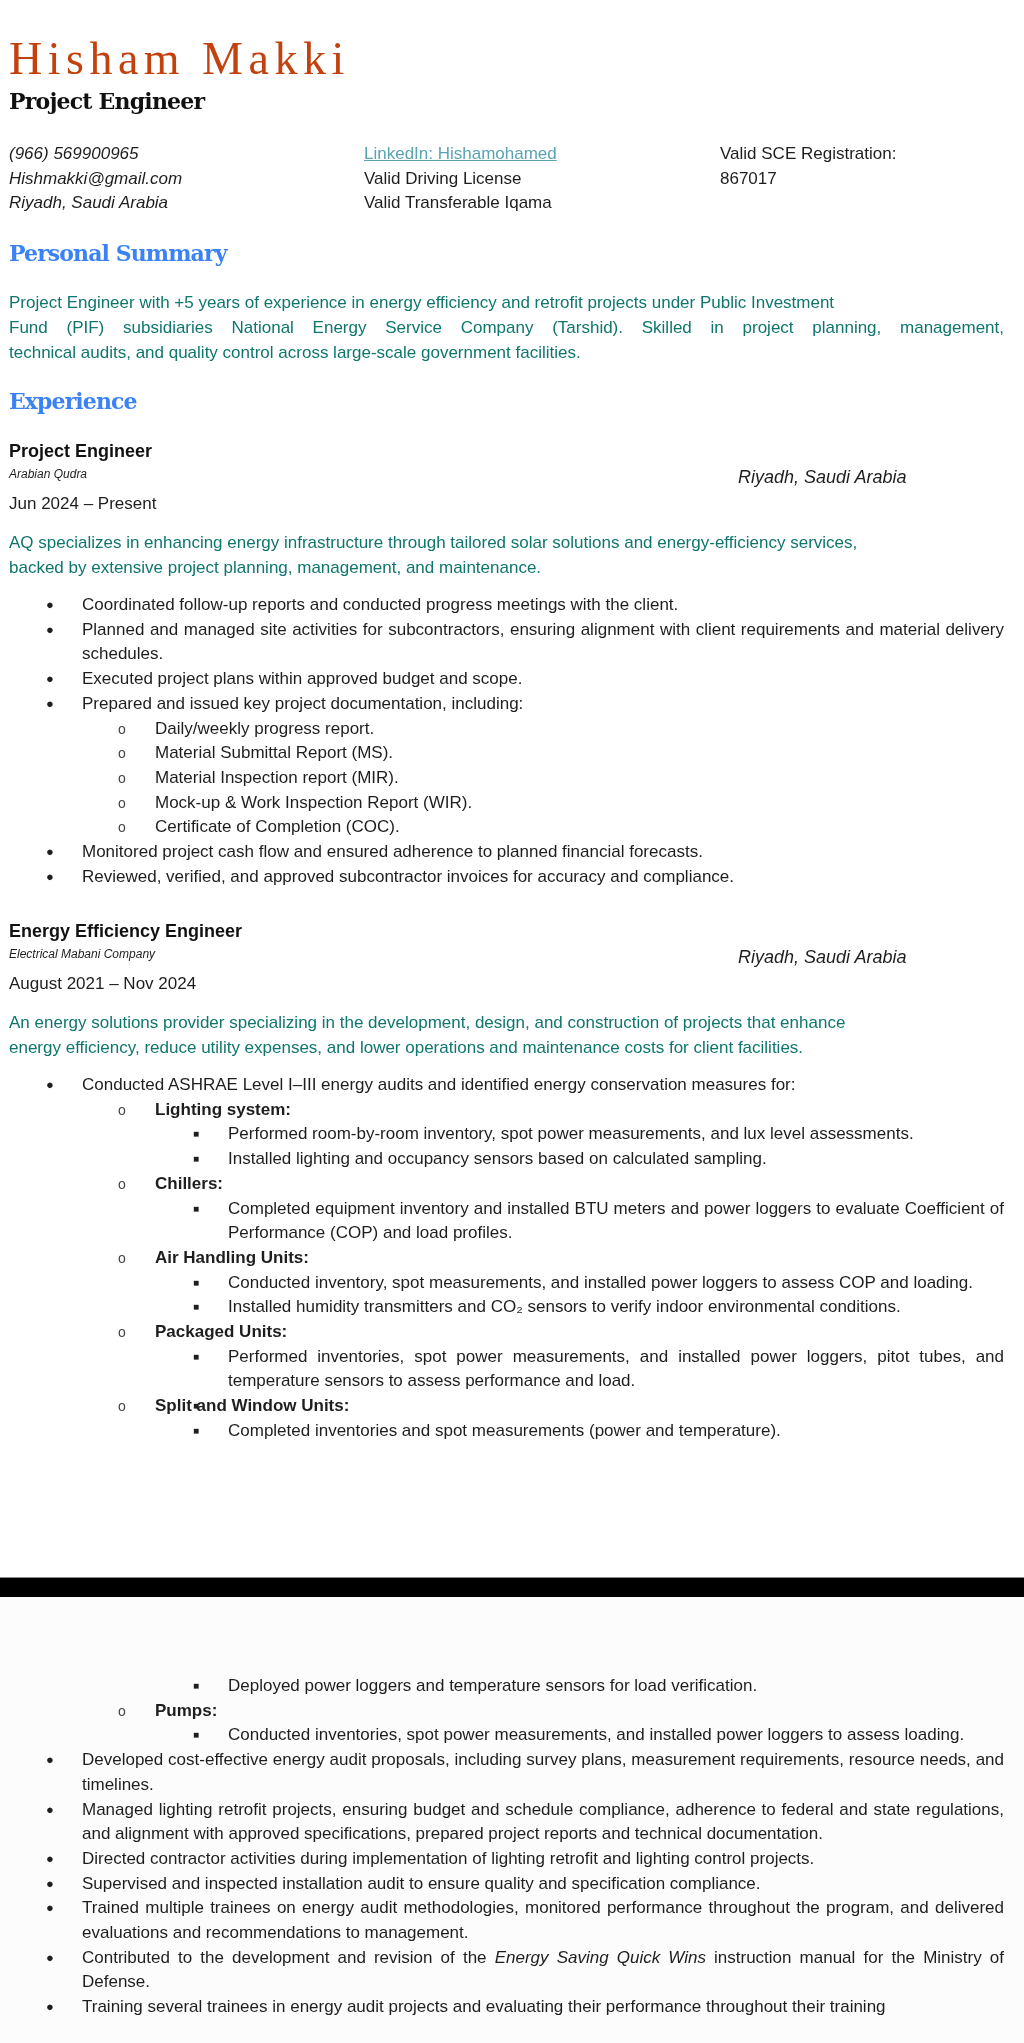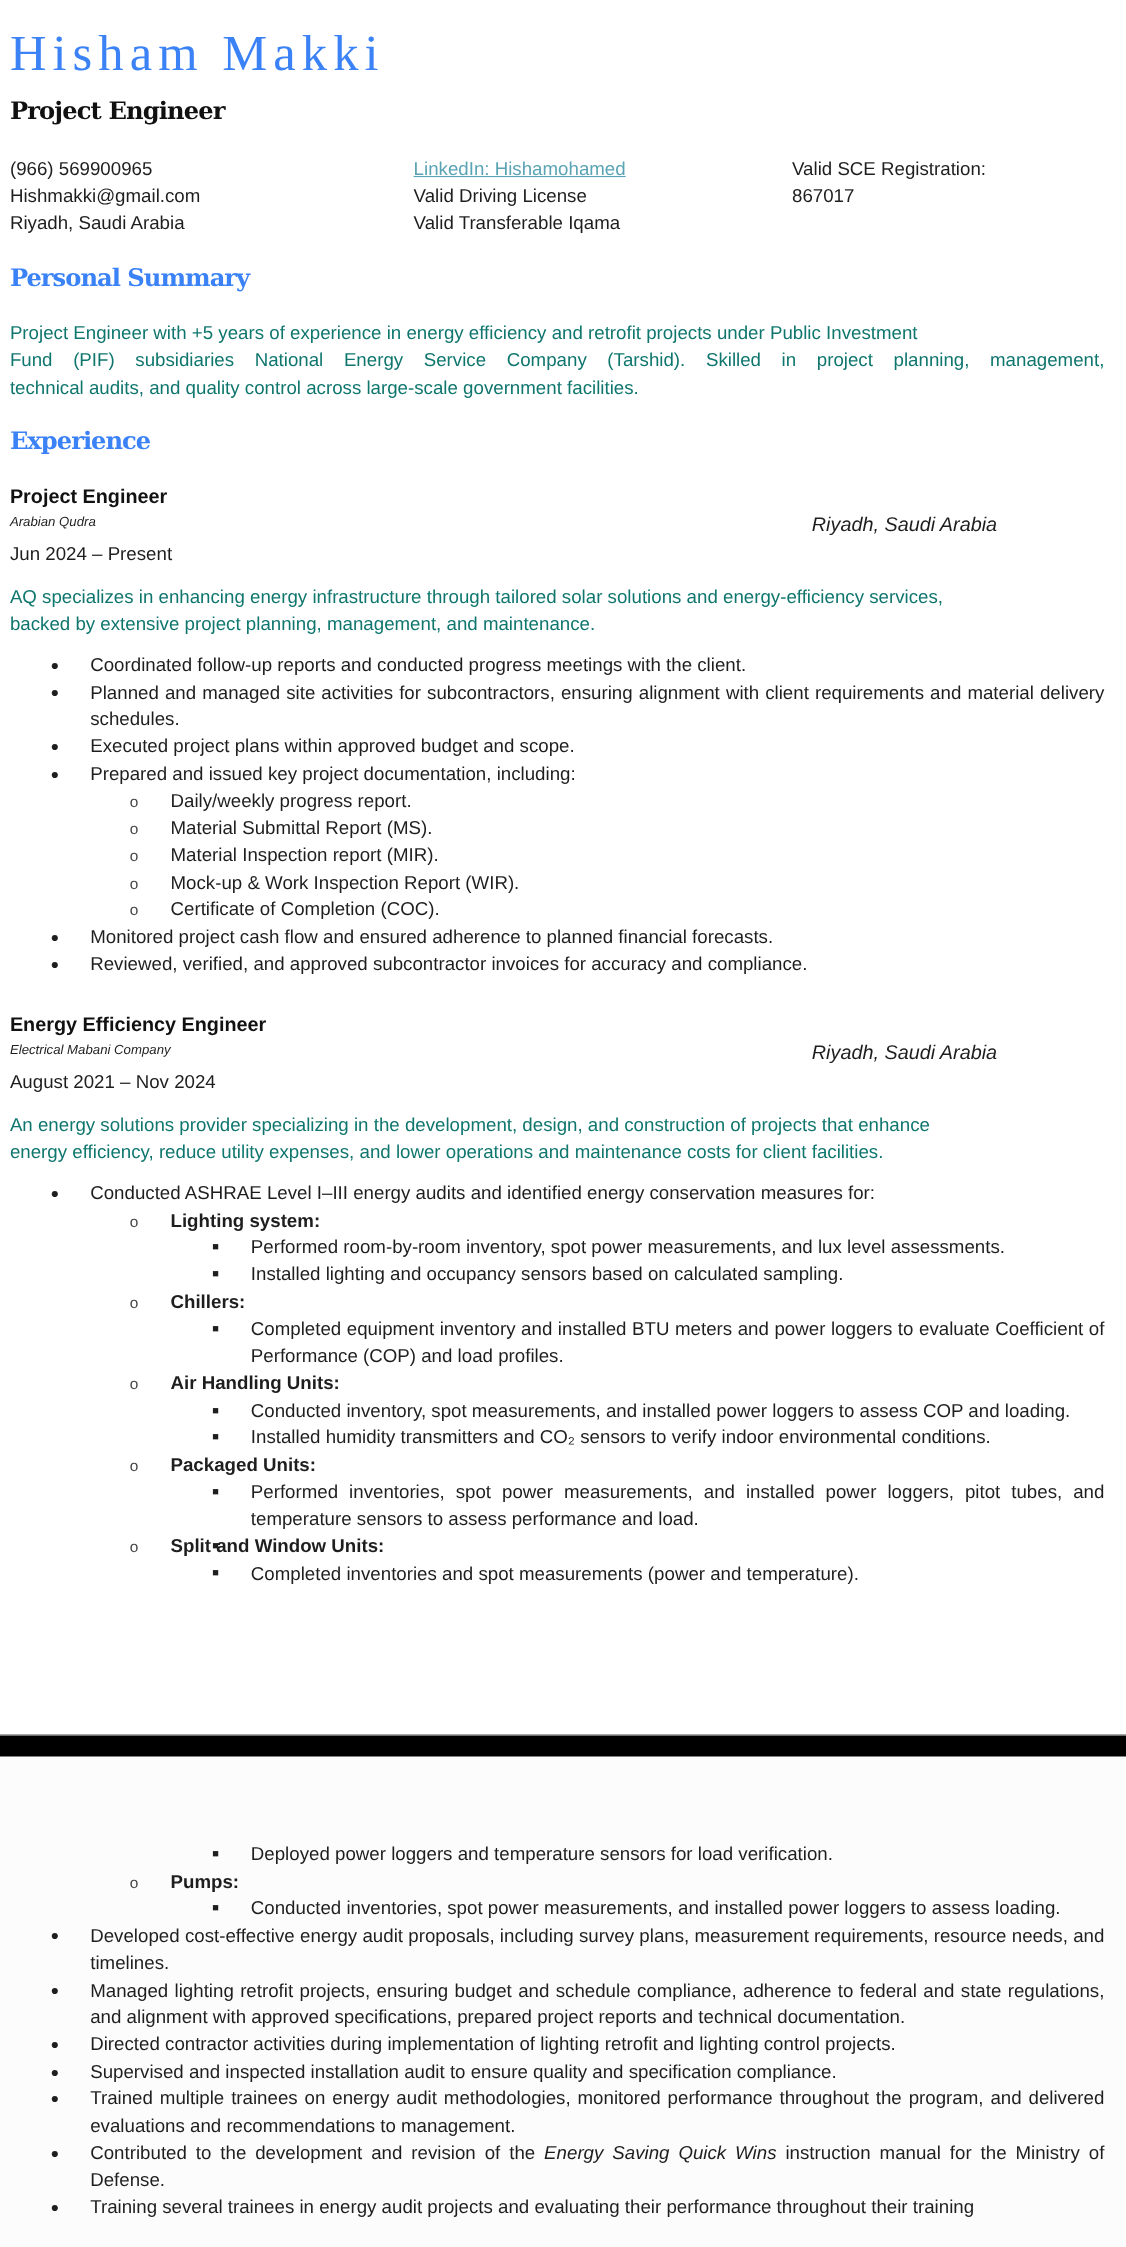--- a/index.html
+++ b/index.html
@@ -4,28 +4,28 @@
 <style>
   html, body { margin: 0; padding: 0; background: #ffffff; }
   body { width: 1024px; height: 2043px; overflow: hidden; position: relative;
          font-family: "Liberation Sans", sans-serif; color: #1a1a1a; }
   .page { position: absolute; left: 0; width: 1024px; background: #ffffff; }
   .page1 { top: 0; height: 1577px; }
   .break { position: absolute; left: 0; top: 1577px; width: 1024px; height: 20px;
            background: #000; border-top: 1px solid #8a8a8a; box-sizing: border-box; }
   .page2 { top: 1597px; height: 446px; background: #fcfcfc; }
 
-  .name { position: absolute; left: 9px; top: 26px; font-family: "Liberation Serif", serif;
-          font-size: 46px; letter-spacing: 5.5px; font-weight: normal; color: #3b82f6; line-height: 1; }
+  .name { position: absolute; left: 9px; top: 36px; font-family: "Liberation Serif", serif;
+          font-size: 46px; letter-spacing: 5.5px; font-weight: normal; color: #c2410c; line-height: 1; }
   .role { position: absolute; left: 9px; top: 88px; font-family: "DejaVu Serif", serif;
           font-size: 22px; font-weight: bold; letter-spacing: -0.8px; color: #111; }
 
   .contact { position: absolute; top: 142px; font-size: 17px; line-height: 24.5px; color: #1e1e1e; }
   .contact div { white-space: nowrap; }
-  .c1 { left: 9px; } .c2 { left: 364px; margin-left: 12px; } .c3 { left: 720px; }
+  .c1 { left: 9px; font-style: italic; } .c2 { left: 364px; } .c3 { left: 720px; }
   .link { color: #5aa3b4; text-decoration: underline; }
 
   .h2 { position: absolute; left: 9px; font-family: "DejaVu Serif", serif; font-size: 22px;
         font-weight: bold; letter-spacing: -0.9px; color: #3b82f6; }
 
   .para { position: absolute; left: 9px; width: 995px; font-size: 17px; line-height: 25px;
           color: #0f766e; text-align: justify; }
 
   .job-title { position: absolute; left: 9px; font-size: 18px; font-weight: bold; color: #111; }
   .company { position: absolute; left: 9px; font-size: 12px; font-style: italic; color: #1e1e1e; }

